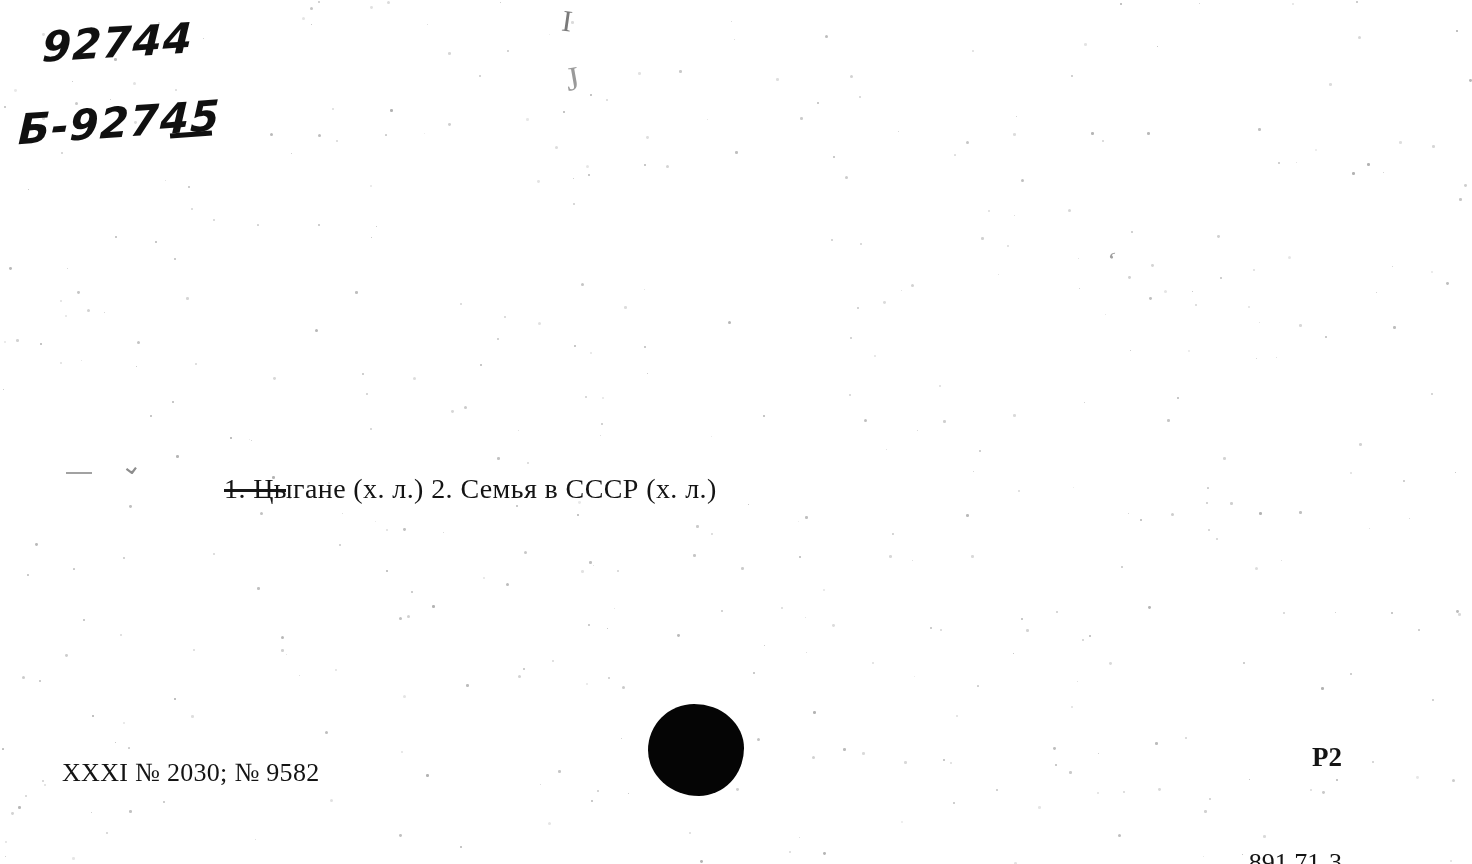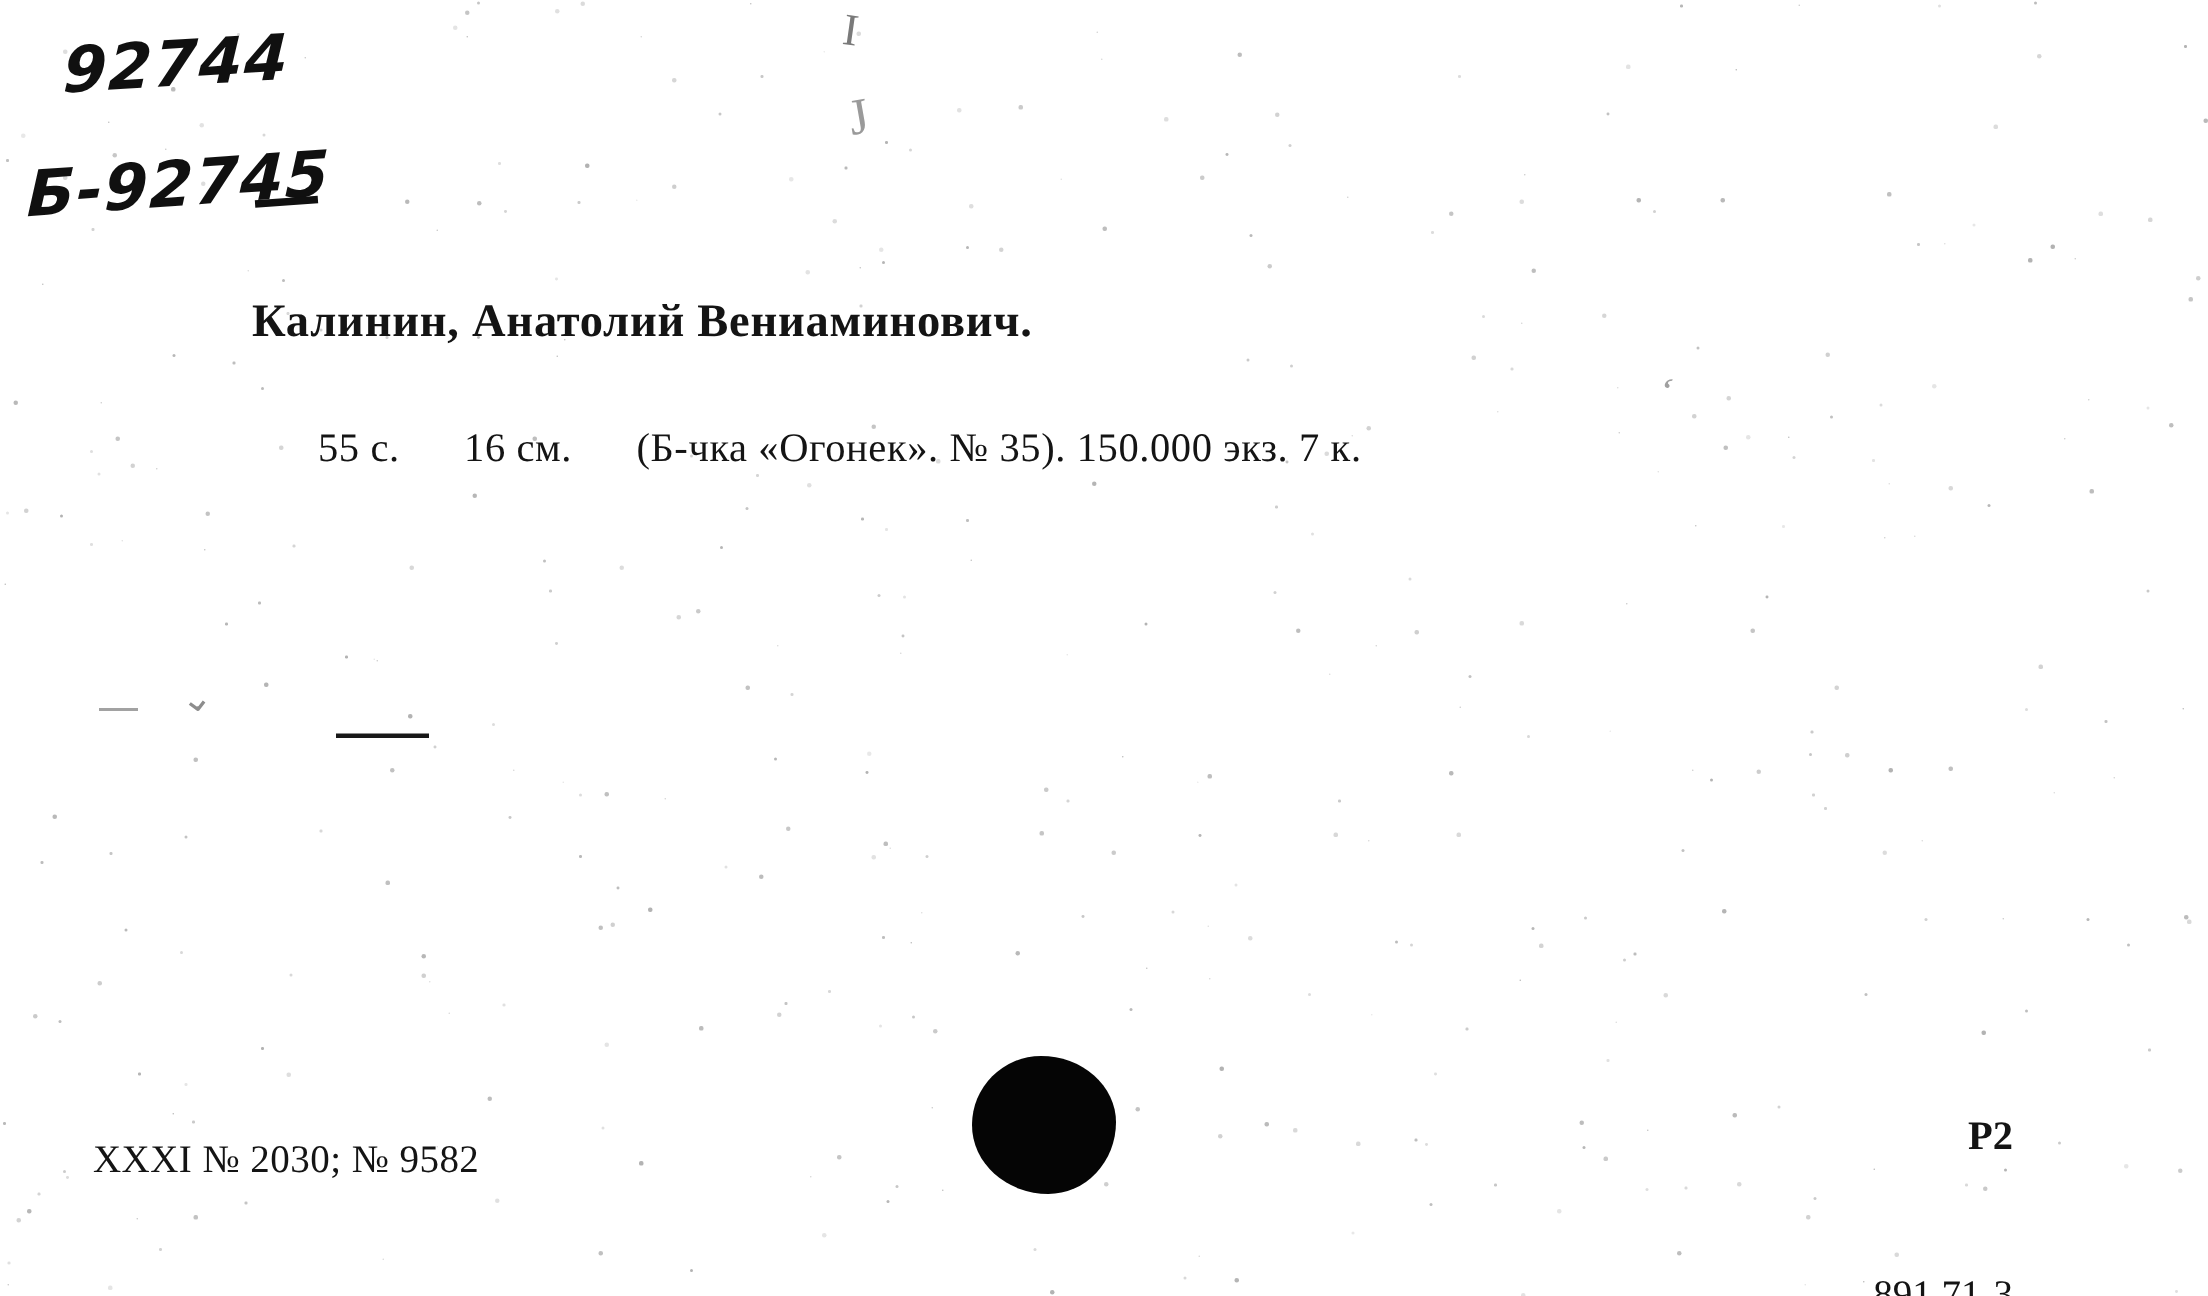--- a/index.html
+++ b/index.html
@@ -582,24 +582,23 @@
   <div class="handwritten" id="hw1">92744</div>
   <div class="handwritten" id="hw2">Б-92745</div>
   <div id="hw-strike"></div>
 
   <div class="faint" id="faint-tick">I</div>
   <div class="faint" id="faint-hook">J</div>
   <div class="faint" id="faint-caret">⌄</div>
   <div id="faint-dash"></div>
   <div class="faint" id="faint-comma">ʻ</div>
 
-  <div class="rec-line" id="author">Калинин, Анатолий Вениаминович.</div>
-  <div class="rec-line" id="collation-line">55 с.      16 см.      (Б-чка «Огонек». № 35). 150.000 экз. 7 к.</div>
 
   <div id="tracing-dash"></div>
+  <div class="rec-line" id="tracing">1. Цыгане (х. л.) 2. Семья в СССР (х. л.)</div>
 
   <div id="footer-left">
     <div>XXXI № 2030; № 9582</div>
     
   </div>
 
   <div id="blot"></div>
 
   <div id="footer-right">
     <div id="class-p2">Р2</div>

